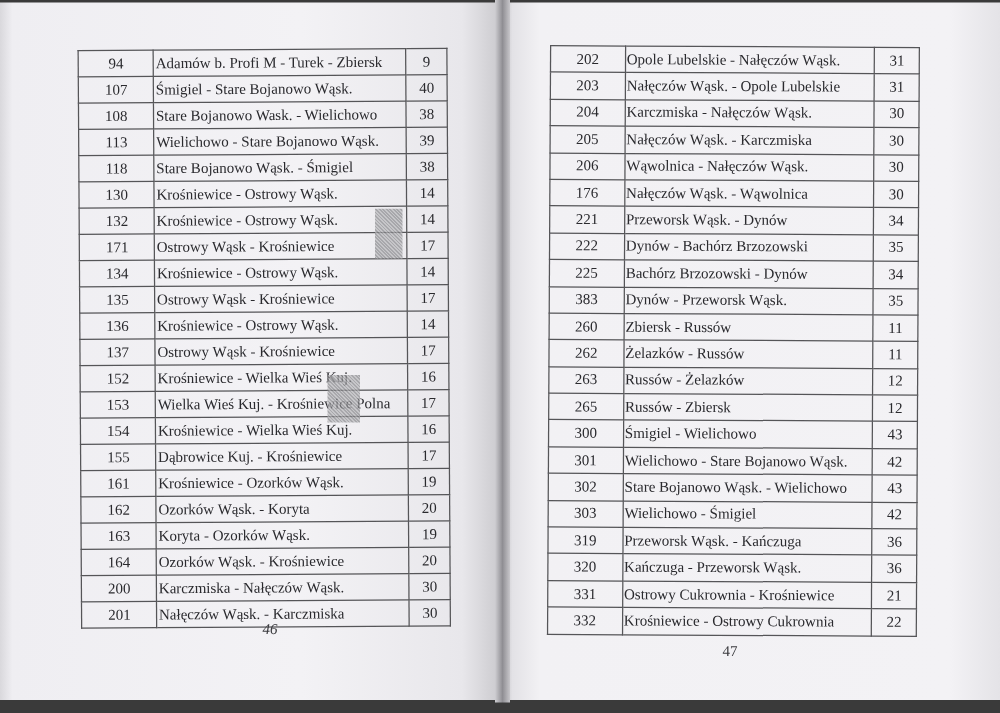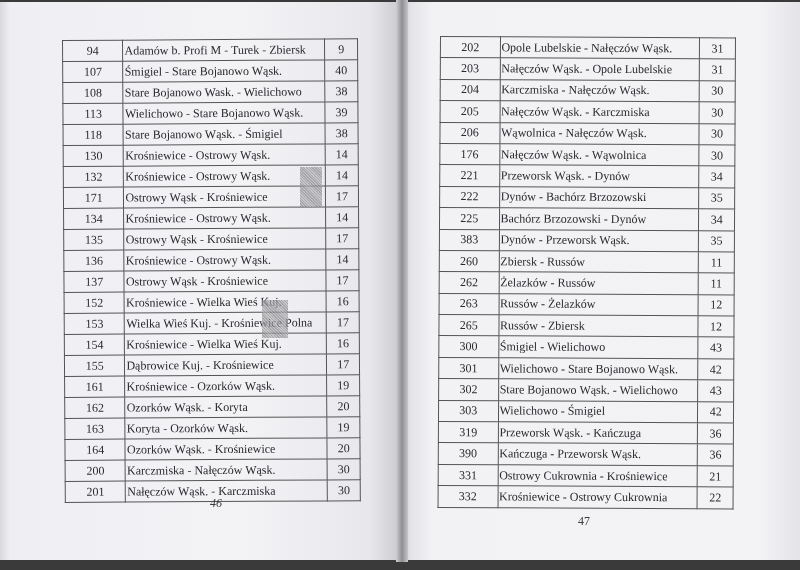--- a/index.html
+++ b/index.html
@@ -272,21 +272,21 @@
           <td class="num">303</td>
           <td class="name">Wielichowo - Śmigiel</td>
           <td class="time">42</td>
         </tr>
         <tr>
           <td class="num">319</td>
           <td class="name">Przeworsk Wąsk. - Kańczuga</td>
           <td class="time">36</td>
         </tr>
         <tr>
-          <td class="num">390</td>
+          <td class="num">320</td>
           <td class="name">Kańczuga - Przeworsk Wąsk.</td>
           <td class="time">36</td>
         </tr>
         <tr>
           <td class="num">331</td>
           <td class="name">Ostrowy Cukrownia - Krośniewice</td>
           <td class="time">21</td>
         </tr>
         <tr>
           <td class="num">332</td>

